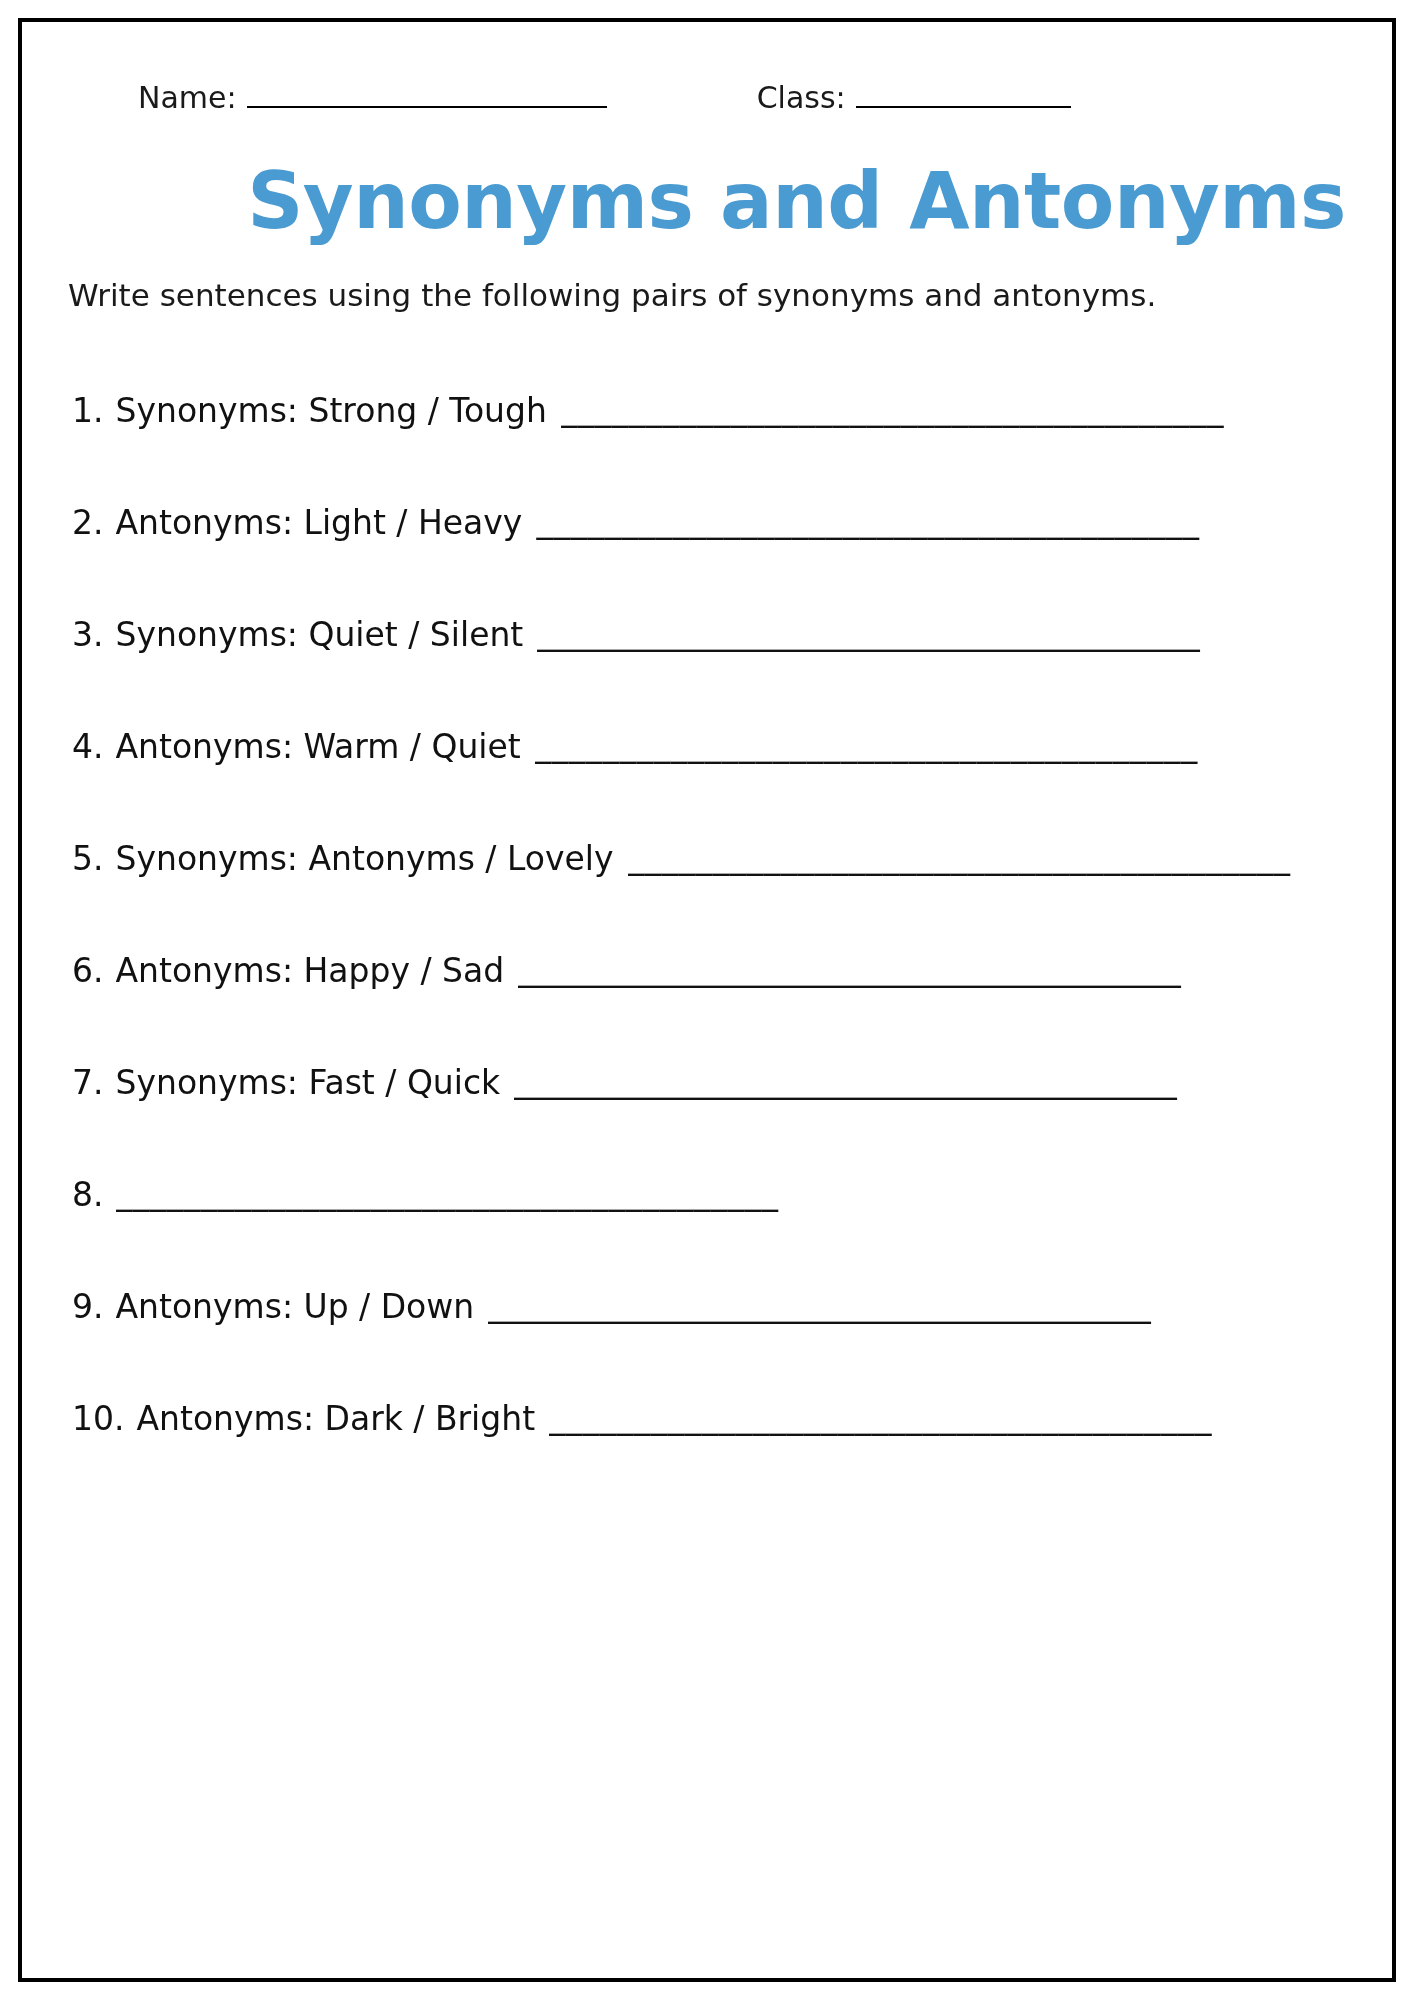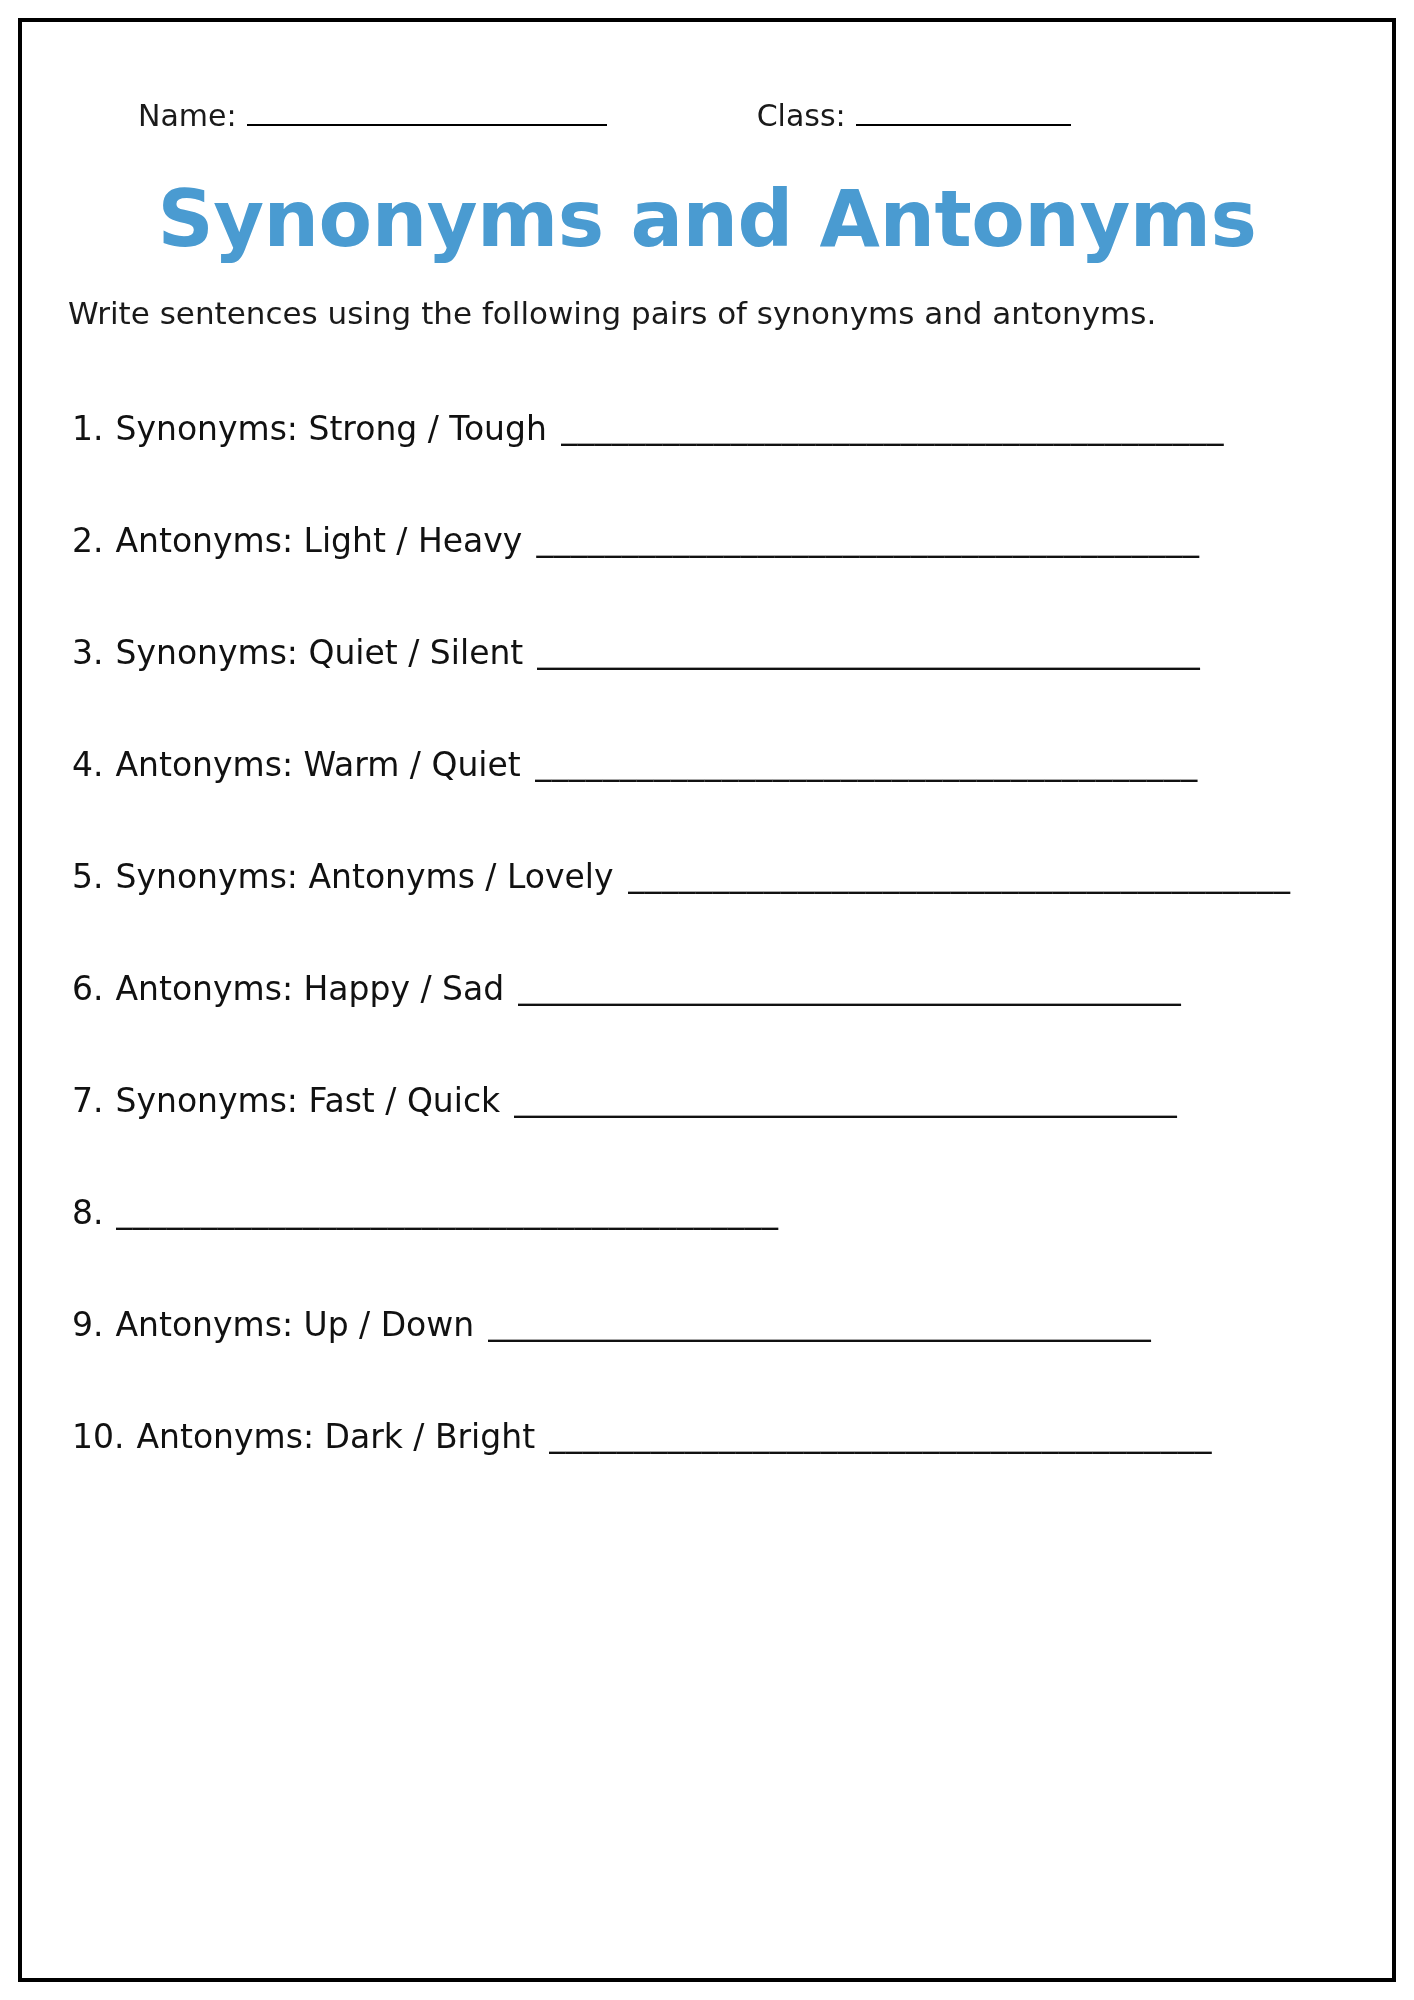--- a/index.html
+++ b/index.html
@@ -20,21 +20,21 @@
     height: 2000px;
     background: #ffffff;
     padding: 18px;
   }
   .sheet {
     box-sizing: border-box;
     width: 100%;
     height: 100%;
     border: 4px solid #000000;
     background: #ffffff;
-    padding: 76px 46px 30px 46px;
+    padding: 58px 46px 30px 46px;
     position: relative;
   }
 
   
   .id-row {
     display: flex;
     align-items: baseline;
     padding-left: 70px;
     padding-right: 40px;
   }
@@ -55,21 +55,21 @@
     margin-left: 10px;
     height: 1px;
   }
   .rule-name { width: 360px; }
   .rule-class { width: 215px; }
   .spacer-mid { width: 150px; }
 
   
   .title {
     margin: 46px 0 0 0;
-    text-align: center;
+    text-align: right;
     color: #4a9bd1;
     font-family: "DejaVu Sans", sans-serif;
     font-weight: bold;
     font-size: 78px;
     letter-spacing: -0.5px;
     line-height: 1.05;
   }
 
   .subtitle {
     margin: 34px 0 0 0;

